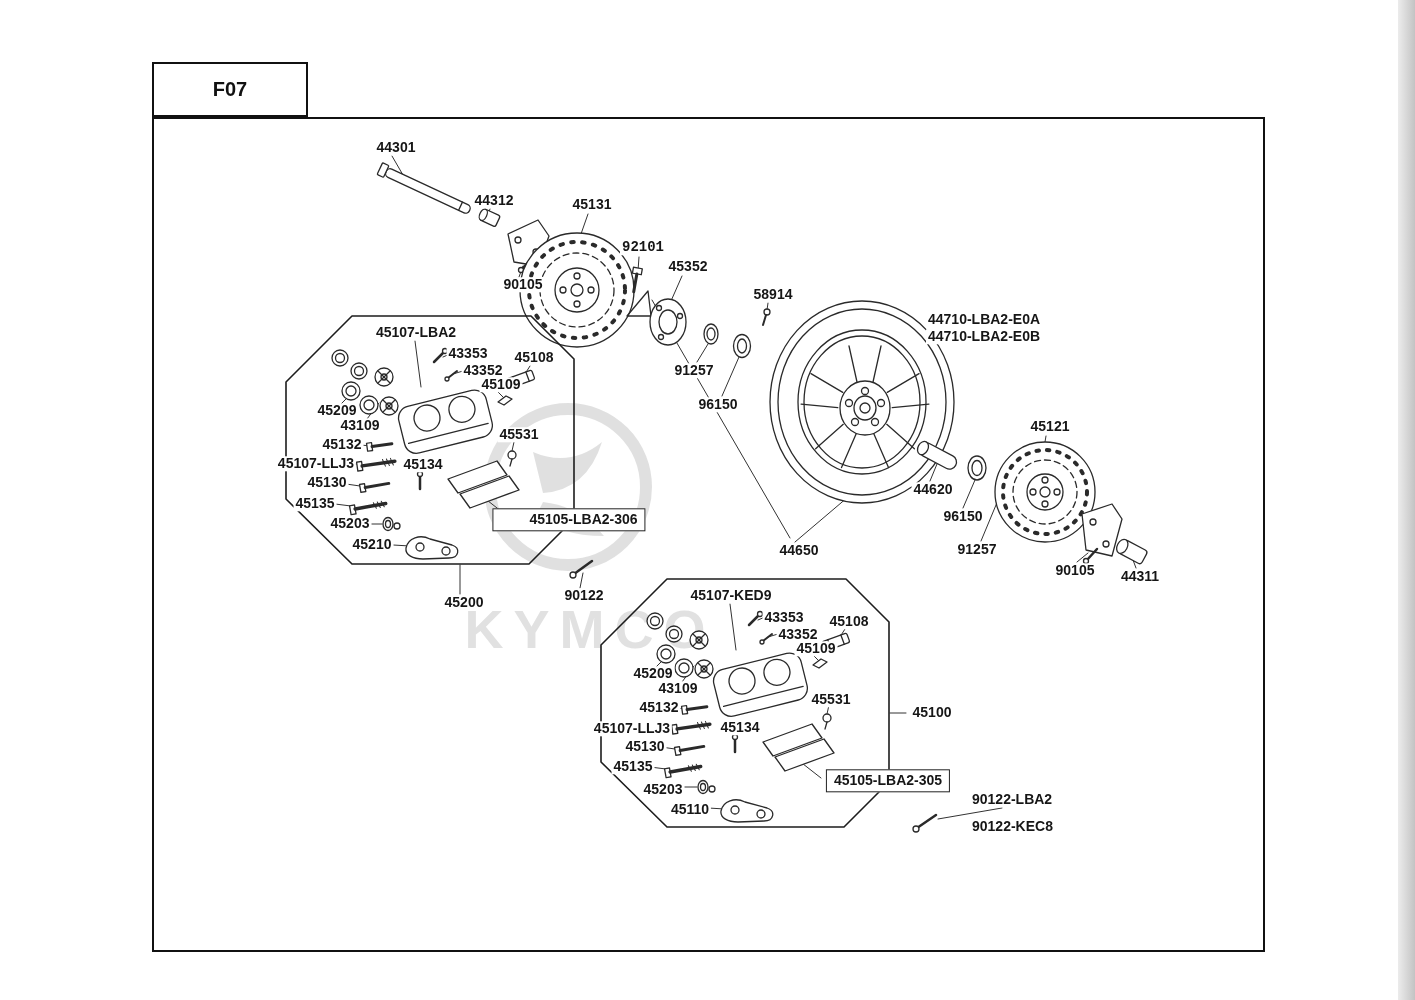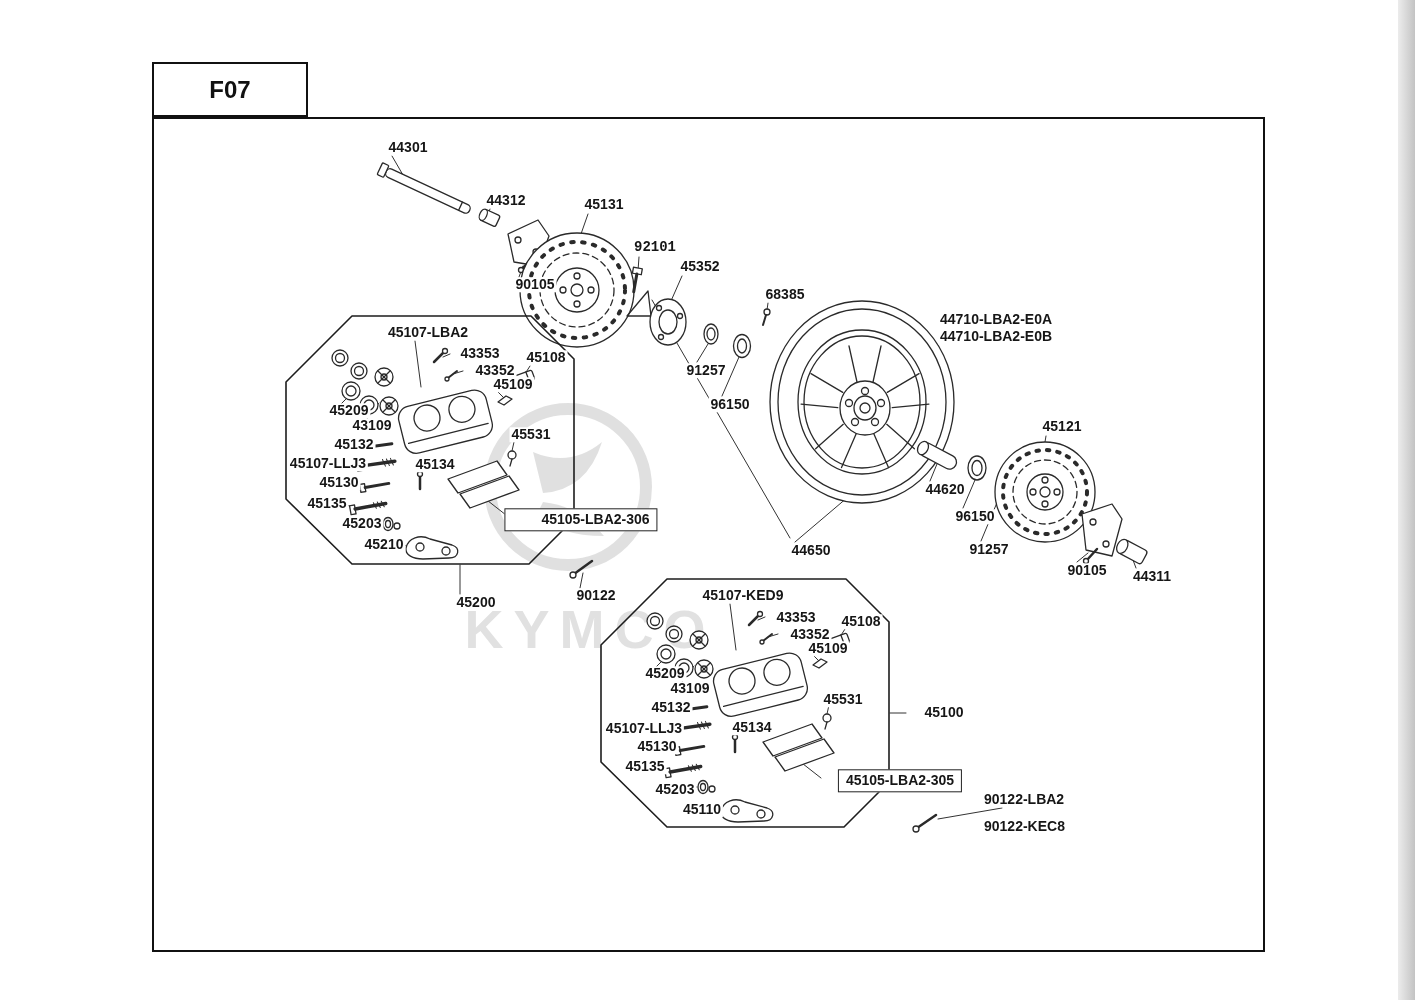--- a/index.html
+++ b/index.html
@@ -1,30 +1,30 @@
 <!DOCTYPE html>
 <html><head>
 <meta charset="utf-8">
 <style>
   * { margin:0; padding:0; box-sizing:border-box; }
   html,body { width:1415px; height:1000px; background:#ffffff; font-family:"Liberation Sans", sans-serif; }
   .page { position:relative; width:1415px; height:1000px; background:#fff; overflow:hidden; }
 
   .code-box { position:absolute; left:152px; top:62px; width:156px; height:55px;
               border:2px solid #111; display:flex; align-items:center; justify-content:center;
-              font-size:24px; font-weight:bold; color:#111; background:#fff; }
+              font-size:20px; font-weight:bold; color:#111; background:#fff; }
   .doc-title { position:absolute; left:365px; top:62px; height:55px; display:flex; align-items:center;
                font-size:21px; font-weight:bold; color:#111; letter-spacing:.5px; }
 
   .frame { position:absolute; left:152px; top:117px; width:1113px; height:835px;
            border:2px solid #111; background:transparent; }
 
   svg.diagram { position:absolute; left:0; top:0; }
 
-  .labels-layer { position:absolute; left:16px; top:0; width:1387px; height:1000px; }
+  .labels-layer { position:absolute; left:4px; top:0; width:1387px; height:1000px; }
   .part-label { position:absolute; font-size:14px; font-weight:bold; color:#161616;
                 white-space:nowrap; background:#fff; padding:0 2px; line-height:1.1; }
   .part-label.boxed { border:1.6px solid #222; padding:3px 7px; }
 
   .footer { position:absolute; left:0; top:956px; width:1415px; text-align:center;
             font-size:17px; font-weight:bold; color:#111; }
   .scan-edge { position:absolute; right:0; top:0; width:17px; height:1000px;
                background:linear-gradient(90deg,#ececec,#c3c3c3); }
 </style>
 </head>
@@ -338,21 +338,21 @@
 
   <div class="frame"></div>
 
   <div class="labels-layer">
       <div class="part-label" style="left: 392px; top: 148px; transform: translate(-50%, -50%);">44301</div>
       <div class="part-label" style="left: 490px; top: 201px; transform: translate(-50%, -50%);">44312</div>
       <div class="part-label" style="left: 588px; top: 205px; transform: translate(-50%, -50%);">45131</div>
       <div class="part-label" style="left: 519px; top: 285px; transform: translate(-50%, -50%);">90105</div>
       <div class="part-label" style="left: 639px; top: 248px; transform: translate(-50%, -50%); font-family: Liberation Mono, monospace;">92101</div>
       <div class="part-label" style="left: 684px; top: 267px; transform: translate(-50%, -50%);">45352</div>
-      <div class="part-label" style="left: 769px; top: 295px; transform: translate(-50%, -50%);">68385</div>
+      <div class="part-label" style="left: 769px; top: 295px; transform: translate(-50%, -50%);">58914</div>
       <div class="part-label" style="left: 922px; top: 320px; transform: translateY(-50%);">44710-LBA2-E0A</div>
       <div class="part-label" style="left: 922px; top: 337px; transform: translateY(-50%);">44710-LBA2-E0B</div>
       <div class="part-label" style="left: 690px; top: 371px; transform: translate(-50%, -50%);">91257</div>
       <div class="part-label" style="left: 714px; top: 405px; transform: translate(-50%, -50%);">96150</div>
       <div class="part-label" style="left: 1046px; top: 427px; transform: translate(-50%, -50%);">45121</div>
       <div class="part-label" style="left: 929px; top: 490px; transform: translate(-50%, -50%);">44620</div>
       <div class="part-label" style="left: 959px; top: 517px; transform: translate(-50%, -50%);">96150</div>
       <div class="part-label" style="left: 973px; top: 550px; transform: translate(-50%, -50%);">91257</div>
       <div class="part-label" style="left: 1071px; top: 571px; transform: translate(-50%, -50%);">90105</div>
       <div class="part-label" style="left: 1136px; top: 577px; transform: translate(-50%, -50%);">44311</div>

